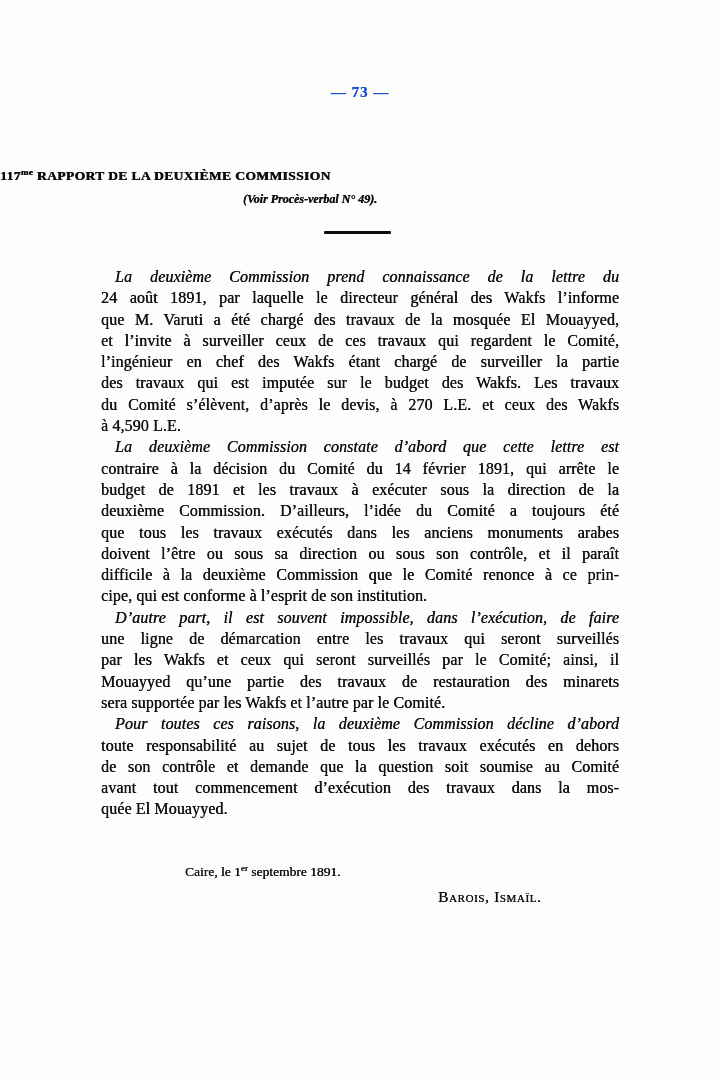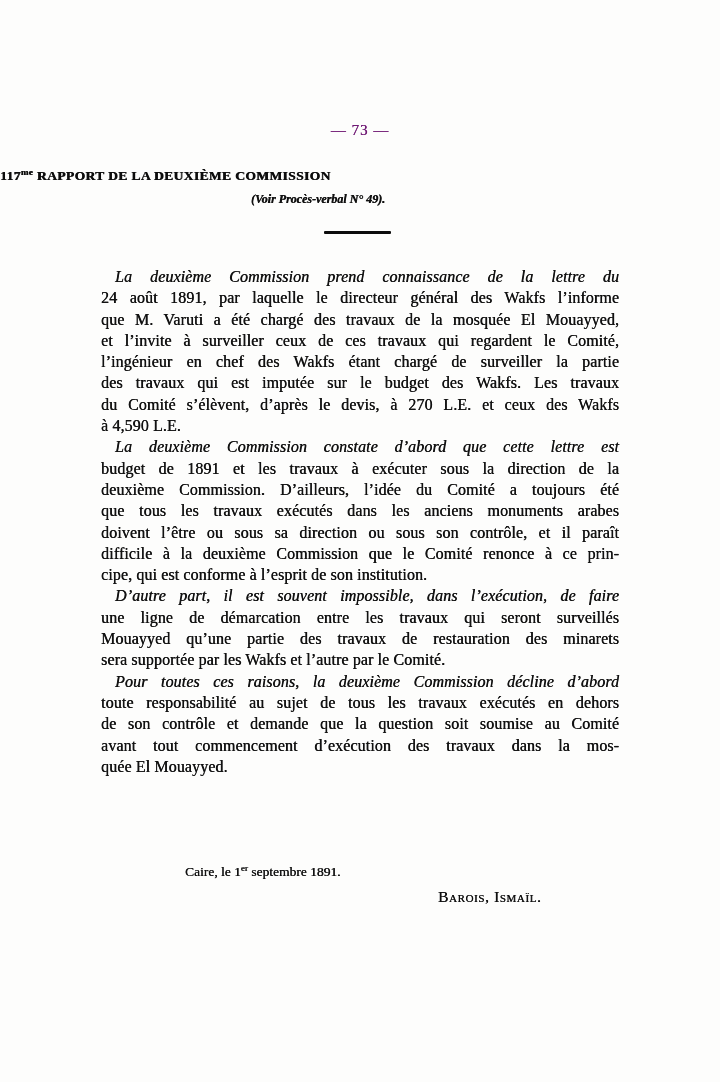--- a/index.html
+++ b/index.html
@@ -19,24 +19,23 @@
   
   .ink { text-shadow: 0.35px 0 0 currentColor; }
 
   .page-number {
     position: absolute;
     top: 84px;
     left: 0;
     width: 720px;
     text-align: center;
     font-size: 15px;
-    font-weight: normal;
+    font-weight: bold;
     letter-spacing: 1px;
-    color: #701a75;
-    margin-top: 38px;
+    color: #1d4ed8;
   }
 
   .report-title {
     position: absolute;
     top: 168px;
     left: 0;
     width: 720px;
     font-size: 13.5px;
     font-weight: bold;
     letter-spacing: 0.4px;
@@ -52,21 +51,20 @@
   .report-subtitle {
     position: absolute;
     top: 192px;
     left: 0;
     width: 620px;
     text-align: center;
     font-size: 12px;
     font-weight: bold;
     font-style: italic;
     color: #111;
-    margin-left: 8px;
   }
 
   .heading-rule {
     position: absolute;
     top: 231px;
     left: 324px;
     width: 67px;
     height: 3px;
     background: #0c0c0c;
     border-radius: 1px;
@@ -131,28 +129,30 @@
   <div class="document-body ink">
       <div class="line indent">La deuxième Commission prend connaissance de la lettre du</div>
       <div class="line">24 août 1891, par laquelle le directeur général des Wakfs l’informe</div>
       <div class="line">que M. Varuti a été chargé des travaux de la mosquée El Mouayyed,</div>
       <div class="line">et l’invite à surveiller ceux de ces travaux qui regardent le Comité,</div>
       <div class="line">l’ingénieur en chef des Wakfs étant chargé de surveiller la partie</div>
       <div class="line">des travaux qui est imputée sur le budget des Wakfs. Les travaux</div>
       <div class="line">du Comité s’élèvent, d’après le devis, à 270 L.E. et ceux des Wakfs</div>
       <div class="line last">à 4,590 L.E.</div>
       <div class="line indent">La deuxième Commission constate d’abord que cette lettre est</div>
+      <div class="line">contraire à la décision du Comité du 14 février 1891, qui arrête le</div>
       <div class="line">budget de 1891 et les travaux à exécuter sous la direction de la</div>
       <div class="line">deuxième Commission. D’ailleurs, l’idée du Comité a toujours été</div>
       <div class="line">que tous les travaux exécutés dans les anciens monuments arabes</div>
       <div class="line">doivent l’être ou sous sa direction ou sous son contrôle, et il paraît</div>
       <div class="line">difficile à la deuxième Commission que le Comité renonce à ce prin-</div>
       <div class="line last">cipe, qui est conforme à l’esprit de son institution.</div>
       <div class="line indent">D’autre part, il est souvent impossible, dans l’exécution, de faire</div>
       <div class="line">une ligne de démarcation entre les travaux qui seront surveillés</div>
+      <div class="line">par les Wakfs et ceux qui seront surveillés par le Comité; ainsi, il</div>
       <div class="line">Mouayyed qu’une partie des travaux de restauration des minarets</div>
       <div class="line last">sera supportée par les Wakfs et l’autre par le Comité.</div>
       <div class="line indent">Pour toutes ces raisons, la deuxième Commission décline d’abord</div>
       <div class="line">toute responsabilité au sujet de tous les travaux exécutés en dehors</div>
       <div class="line">de son contrôle et demande que la question soit soumise au Comité</div>
       <div class="line">avant tout commencement d’exécution des travaux dans la mos-</div>
       <div class="line last">quée El Mouayyed.</div>
     </div>
 
   <div class="dateline ink"><span>Caire, le 1</span><sup>er</sup><span> septembre 1891.</span></div>

